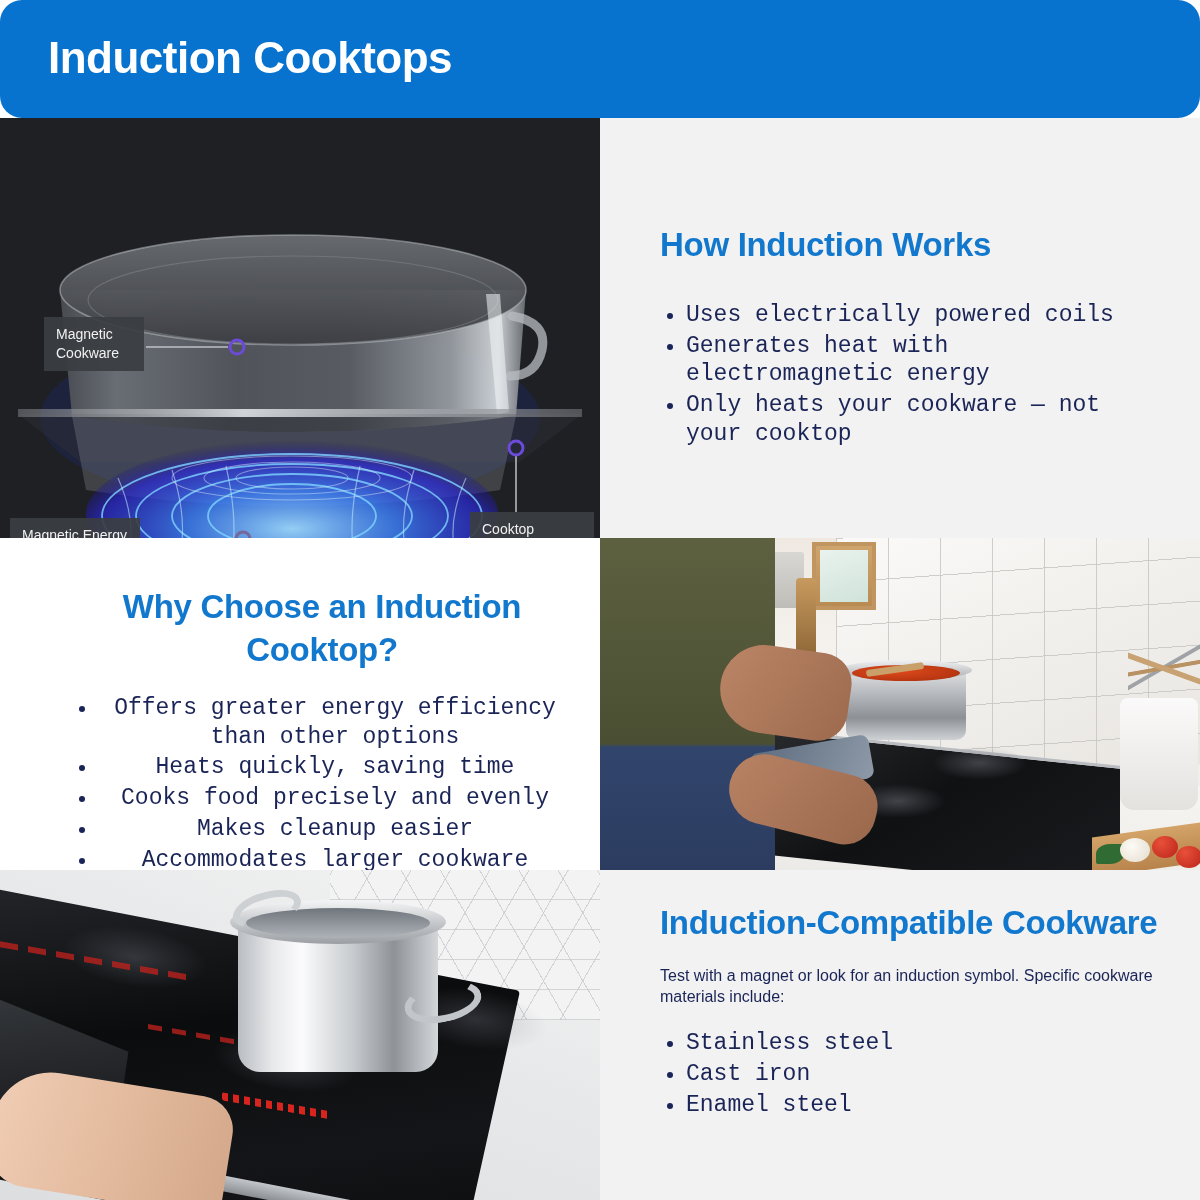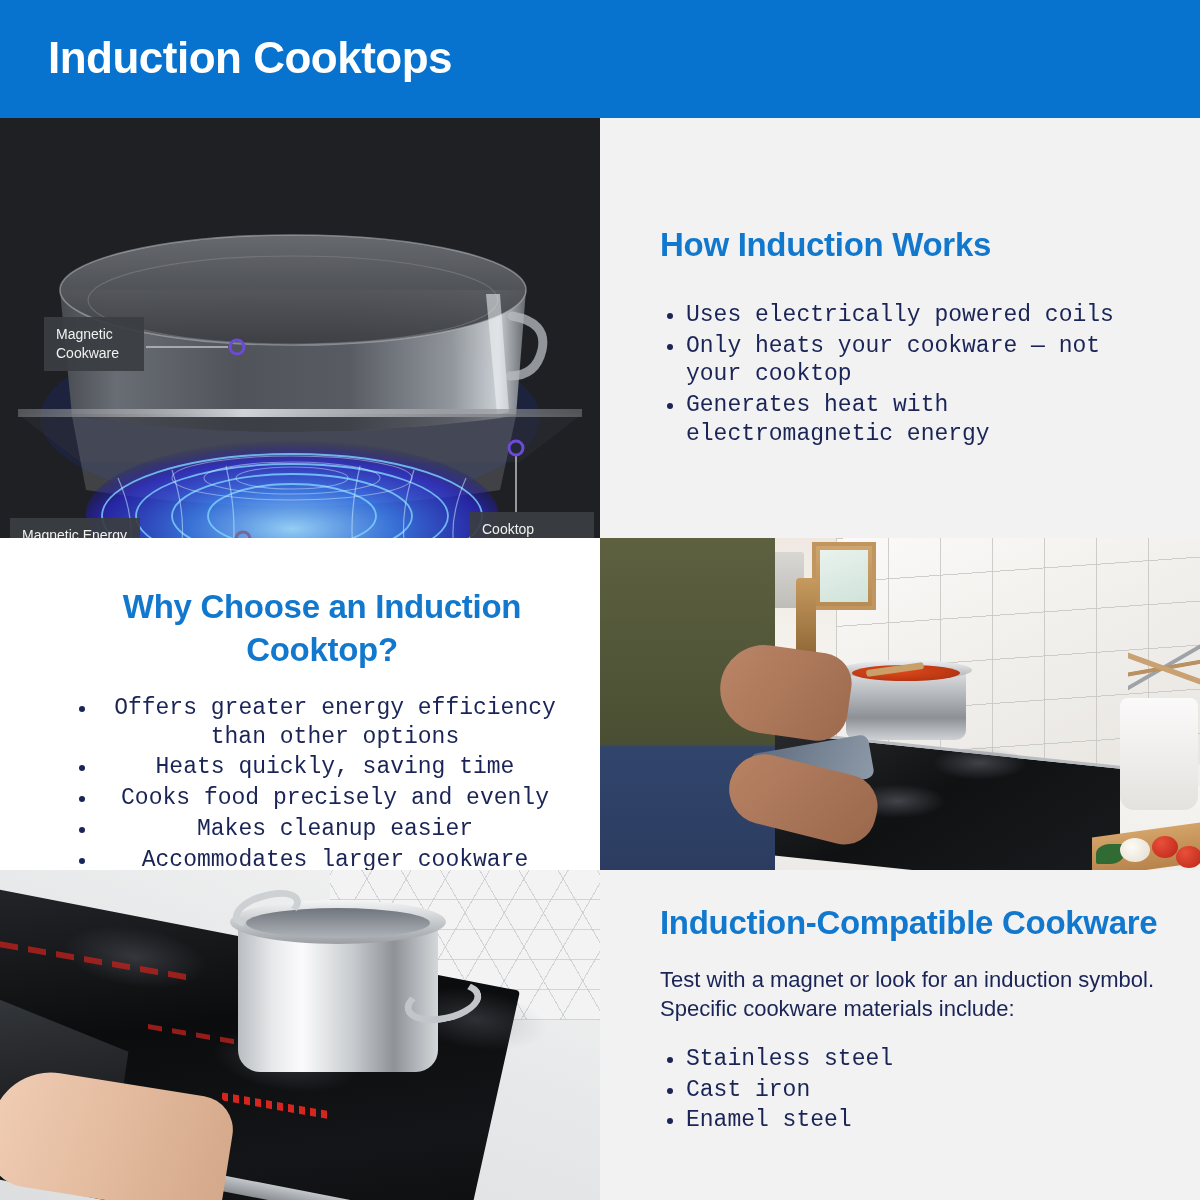--- a/index.html
+++ b/index.html
@@ -8,40 +8,41 @@
     font-family:"Liberation Sans", sans-serif;
     background:#ffffff;
     overflow:hidden;
   }
   .page { position:relative; width:1200px; height:1200px; }
 
   
   .header {
     position:absolute; left:0; top:0; width:1200px; height:118px;
     background:#0773ce;
+    border-radius:22px;
   }
   .header-title {
     position:absolute; left:48px; top:33px;
     font-size:44px; font-weight:bold; color:#ffffff;
     letter-spacing:-0.5px;
   }
 
   
   .cell { position:absolute; overflow:hidden; }
   .cell-diagram   { left:0;    top:118px; width:600px; height:420px; background:#1f2023; }
   .cell-works     { left:600px;top:118px; width:600px; height:420px; background:#f2f2f2; }
   .cell-why       { left:0;    top:538px; width:600px; height:332px; background:#ffffff; }
   .cell-photo1    { left:600px;top:538px; width:600px; height:332px; background:#e9e6e2; }
   .cell-photo2    { left:0;    top:870px; width:600px; height:330px; background:#d9dadb; }
   .cell-cookware  { left:600px;top:870px; width:600px; height:330px; background:#f2f2f2; }
   .sec-heading {
     color:#1278ce; font-weight:bold; font-size:33px; line-height:1.3;
     letter-spacing:-0.3px;
   }
-  .body-text { color:#1a2456; font-size:22px; line-height:1.32; }
+  .body-text { color:#1a2456; font-size:16px; line-height:1.32; }
   ul.bullets { list-style:none;font-family:Liberation Mono, monospace; }
   ul.bullets li {
     position:relative; color:#1a2456; font-size:23px; line-height:1.25;
     padding-left:26px; margin-bottom:2px;
   }
   ul.bullets li::before {
     content:""; position:absolute; left:7px; top:12px;
     width:6px; height:6px; border-radius:50%; background:#1a2456;
   }
 
@@ -371,22 +372,22 @@
 
     <div class="lbl-box lbl-surface">Cooktop Surface
 Stays Cooler</div>
   </div>
 
   <div class="cell cell-works">
     <div id="works-wrap">
       <div class="sec-heading">How Induction Works</div>
       <ul class="bullets">
         <li>Uses electrically powered coils</li>
+        <li>Generates heat with electromagnetic energy</li>
         <li>Only heats your cookware — not your cooktop</li>
-        <li>Generates heat with electromagnetic energy</li>
       </ul>
     </div>
   </div>
 
   <div class="cell cell-why">
     <div id="why-wrap">
       <div class="sec-heading">Why Choose an Induction Cooktop?</div>
       <ul class="bullets">
         <li>Offers greater energy efficiency than other options</li>
         <li>Heats quickly, saving time</li>

